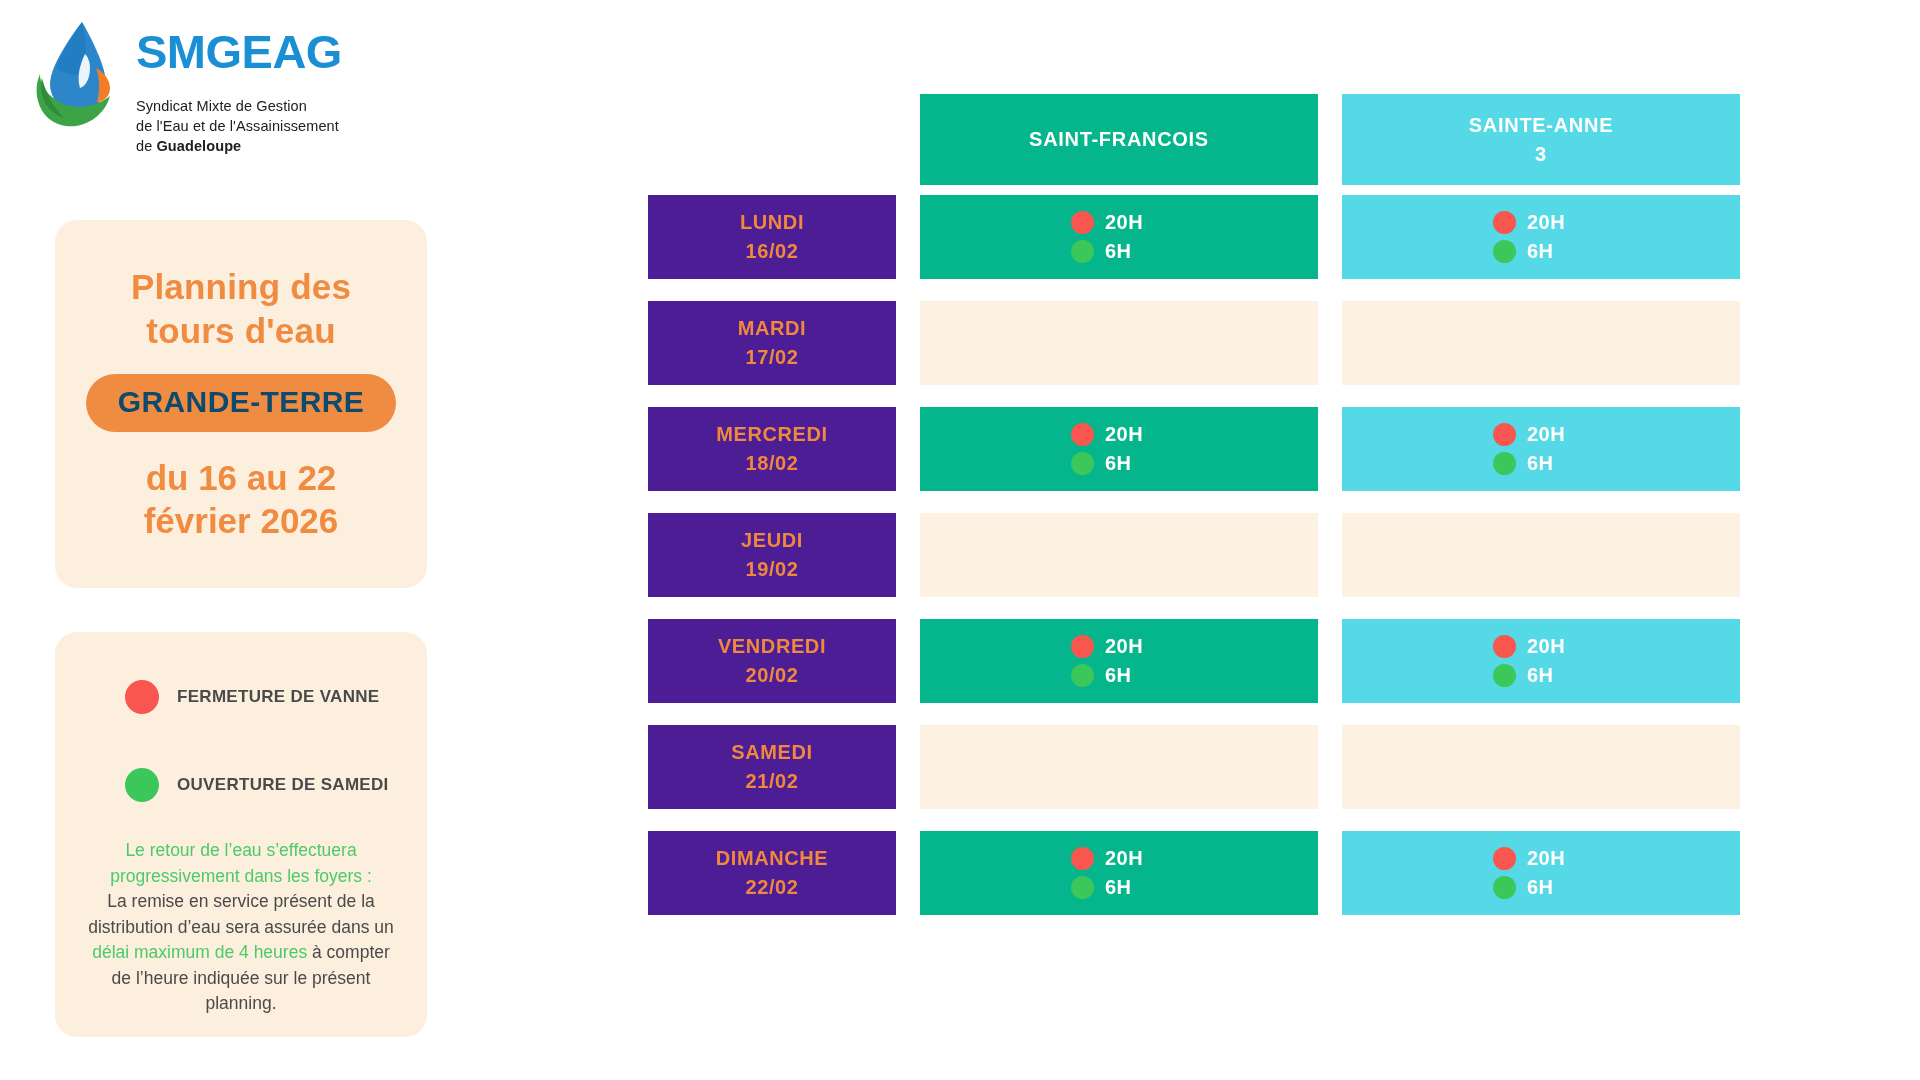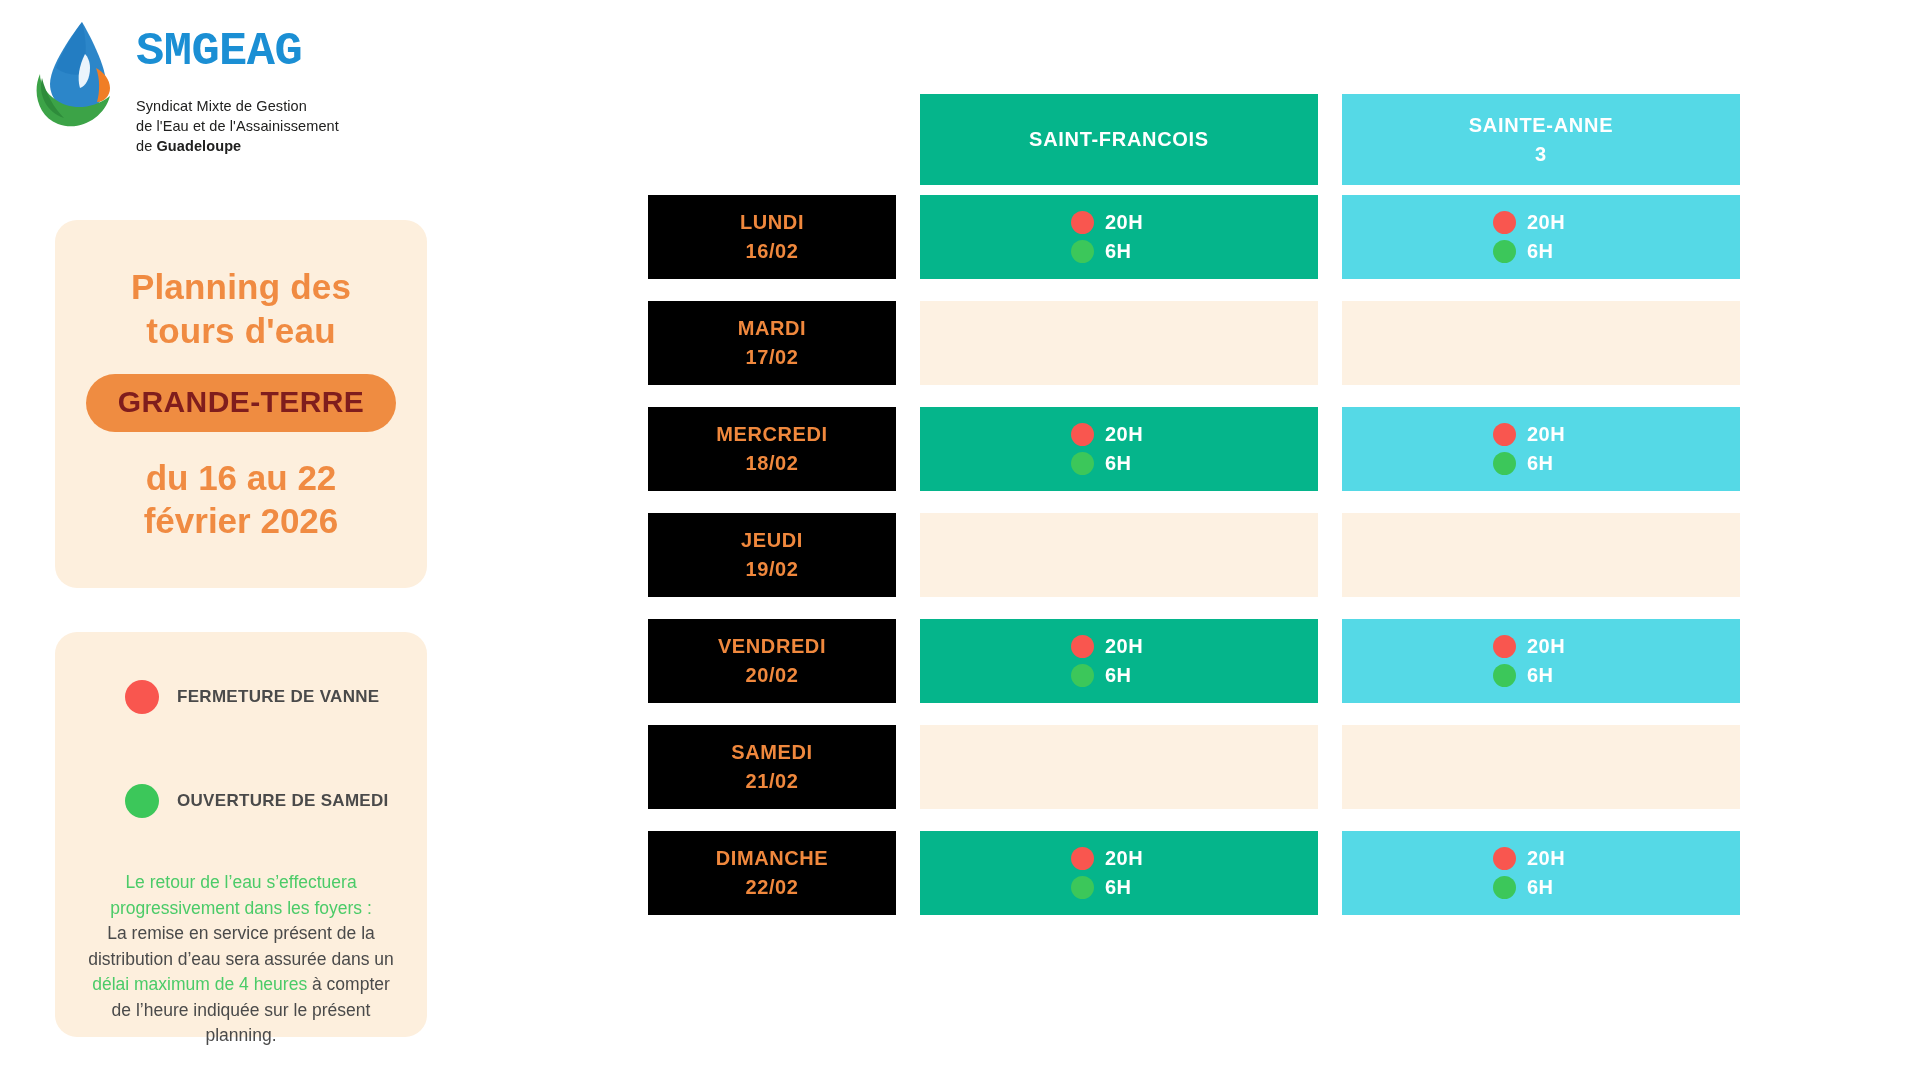--- a/index.html
+++ b/index.html
@@ -23,21 +23,21 @@
     gap: 14px;
   }
   #logo-mark { width: 92px; height: 112px; flex: 0 0 auto; }
   #logo-text-block { padding-top: 10px; }
   #logo-wordmark {
     font-size: 47px;
     font-weight: 800;
     letter-spacing: -0.5px;
     color: #1B8FD4;
     line-height: 1;
-    font-family: Liberation Mono, monospace;
+    font-family: Liberation Sans, sans-serif;
   }
   .logo-sub {
     font-size: 14.5px;
     color: #20201F;
     line-height: 1.38;
     letter-spacing: 0.1px;
   }
   #logo-sub-block { margin-top: 21px; }
   .logo-sub b { font-weight: 700; }
 
@@ -60,21 +60,21 @@
     font-size: 35px;
     font-weight: 700;
     color: #F08B42;
     text-align: center;
     line-height: 1.24;
     letter-spacing: 0.2px;
   }
   #zone-badge {
     margin: 22px 0 24px 0;
     background: #EF8C41;
-    color: #7f1d1d;
+    color: #0c4a6e;
     font-size: 30px;
     font-weight: 700;
     letter-spacing: 0.4px;
     border-radius: 30px;
     padding: 11px 32px 13px 32px;
     white-space: nowrap;
   }
   #date-range {
     font-size: 35px;
     font-weight: 700;
@@ -88,21 +88,20 @@
     left: 55px;
     top: 632px;
     width: 372px;
     height: 405px;
     background: #FDEFDD;
     border-radius: 22px;
     padding: 48px 22px 20px 22px;
     display: flex;
     flex-direction: column;
     align-items: center;
-    gap: 16px;
   }
   .legend-row {
     display: flex;
     align-items: center;
     gap: 18px;
     width: 100%;
     padding-left: 48px;
   }
   .legend-row + .legend-row { margin-top: 54px; }
   .dot { border-radius: 50%; flex: 0 0 auto; }
@@ -150,21 +149,21 @@
     letter-spacing: 0.7px;
     line-height: 1.42;
     text-align: center;
   }
   .zone-sf { background: #05B58B; }
   .zone-sa { background: #55D9E6; }
 
   .data-row { margin-bottom: 22px; }
   .day-cell {
     height: 84px;
-    background: #000000;
+    background: #4c1d95;
     display: flex;
     flex-direction: column;
     align-items: center;
     justify-content: center;
     color: #F0883D;
     font-size: 20px;
     font-weight: 700;
     letter-spacing: 0.6px;
     line-height: 1.45;
   }

